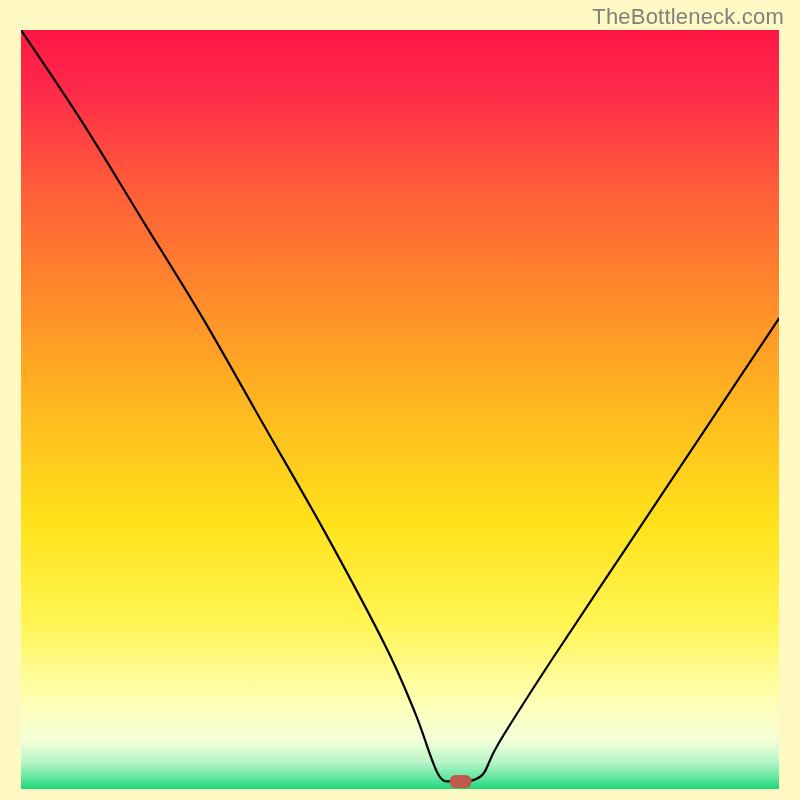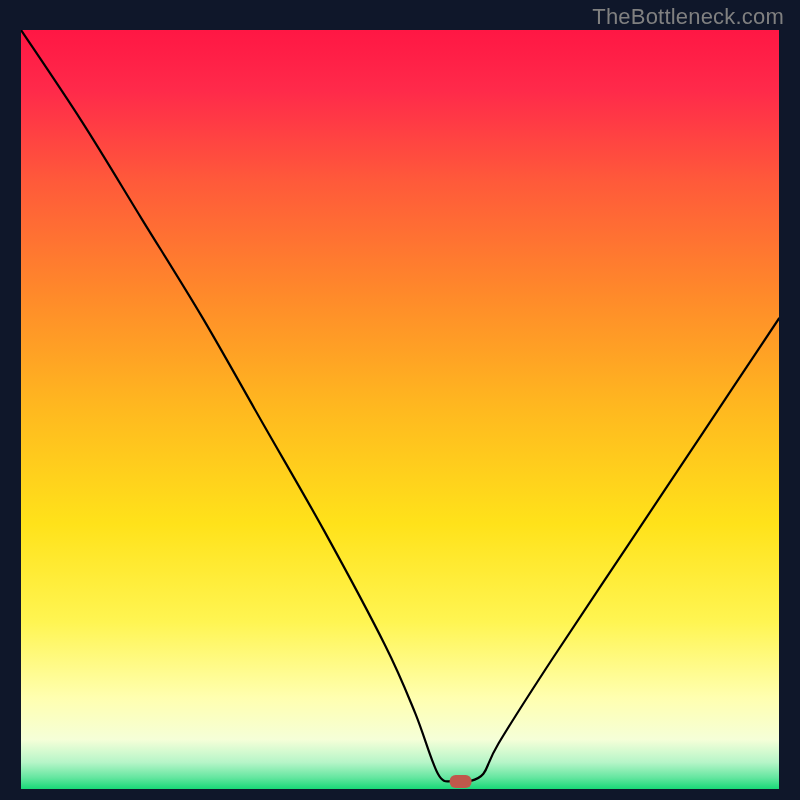--- a/index.html
+++ b/index.html
@@ -8,21 +8,21 @@
     width: 800px;
     height: 800px;
     background: #000;
     overflow: hidden;
     font-family: Arial, Helvetica, sans-serif;
   }
   .frame {
     position: absolute;
     left: 0; top: 0;
     width: 800px; height: 800px;
-    background: #0f172a;
+    background: #fef9c3;
   }
   .watermark {
     position: absolute;
     top: 4px;
     right: 16px;
     color: #808080;
     font-size: 22px;
     letter-spacing: 0.2px;
     font-weight: 400;
   }

